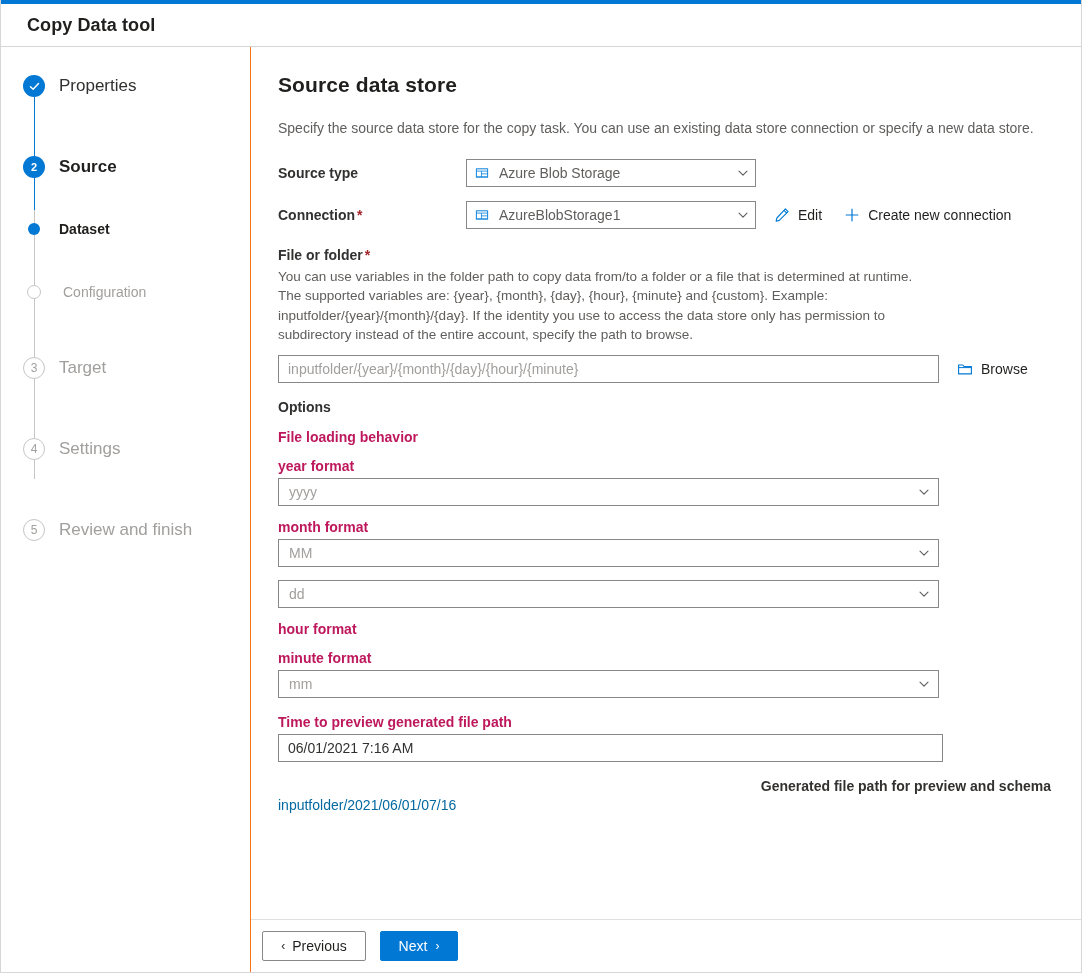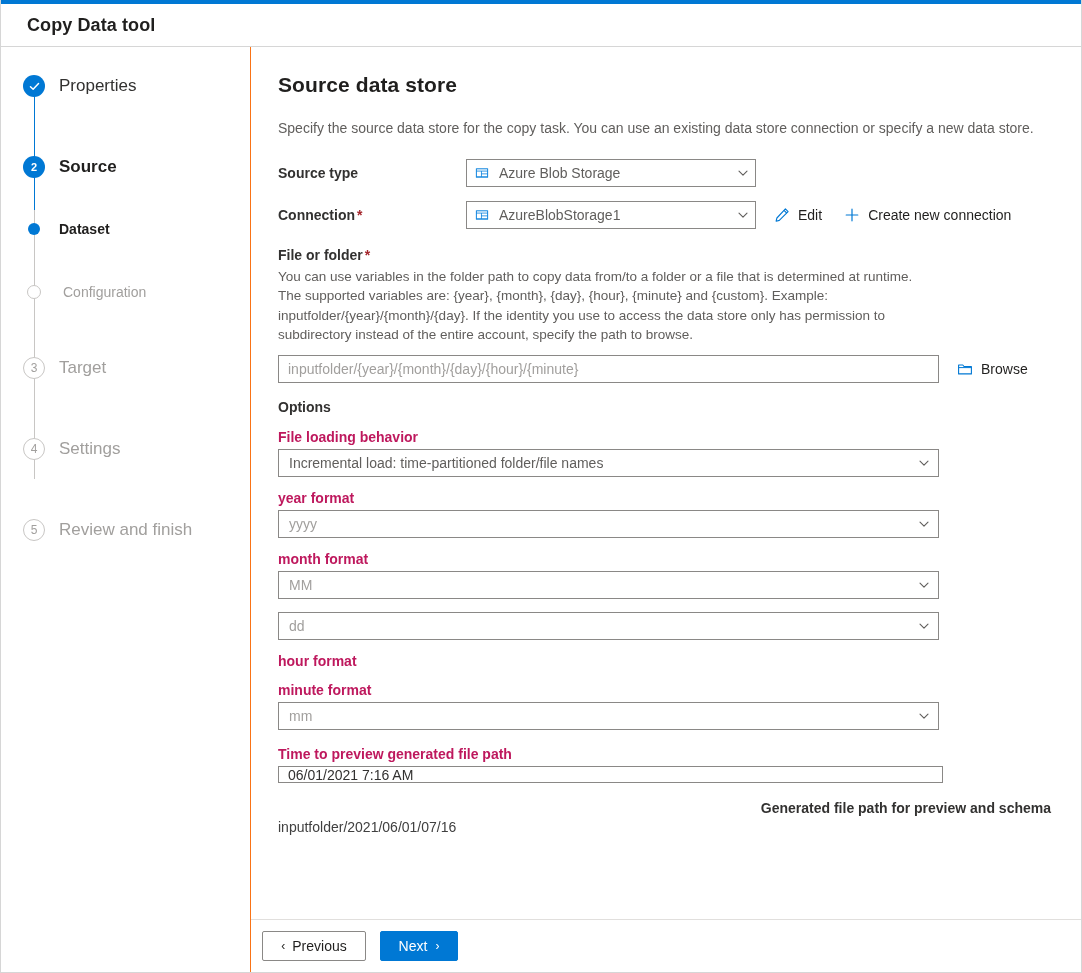--- a/index.html
+++ b/index.html
@@ -311,42 +311,42 @@
     display: flex;
     align-items: center;
     padding: 0 8px 0 10px;
     font-size: 14px;
     color: #a19f9d;
   }
   .wide-combo.filled { color: #605e5c; }
   .wide-combo .combo-text { flex: 1; white-space: nowrap; overflow: hidden; }
   .wide-input {
     width: 665px;
-    height: 17px;
+    height: 28px;
     box-sizing: border-box;
     border: 1px solid #8a8886;
     background: #ffffff;
     font-family: "Liberation Sans", sans-serif;
     font-size: 14px;
     color: #323130;
     padding: 0 9px;
     outline: none;
   }
 
   .generated-label {
     font-size: 14px;
     font-weight: 600;
     color: #323130;
     margin-top: 16px;
     margin-bottom: 3px;
     text-align: right;
   }
   .generated-value {
     font-size: 14px;
-    color: #404040;
+    color: #0369a1;
   }
 
   
   .footer {
     height: 53px;
     border-top: 1px solid #e1dfdd;
     display: flex;
     align-items: center;
     padding-left: 11px;
     box-sizing: border-box;
@@ -513,26 +513,20 @@
               <path d="M1.6 6.6 h12.8" fill="none" stroke="#0078d4" stroke-width="1"></path>
             </svg>
             <span>Browse</span>
           </span>
         </div>
 
         <div class="options-label">Options</div>
 
         <div class="stacked-field">
           <div class="stacked-label">File loading behavior</div>
-          <div class="wide-combo filled">
-            <span class="combo-text">Incremental load: time-partitioned folder/file names</span>
-            <svg class="chev" viewBox="0 0 12 12" aria-hidden="true">
-              <path d="M2 4.2 L6 8.2 L10 4.2" fill="none" stroke="#605e5c" stroke-width="1.1" stroke-linecap="round" stroke-linejoin="round"></path>
-            </svg>
-          </div>
         </div>
 
         <div class="stacked-field">
           <div class="stacked-label">year format</div>
           <div class="wide-combo">
             <span class="combo-text">yyyy</span>
             <svg class="chev" viewBox="0 0 12 12" aria-hidden="true">
               <path d="M2 4.2 L6 8.2 L10 4.2" fill="none" stroke="#605e5c" stroke-width="1.1" stroke-linecap="round" stroke-linejoin="round"></path>
             </svg>
           </div>

